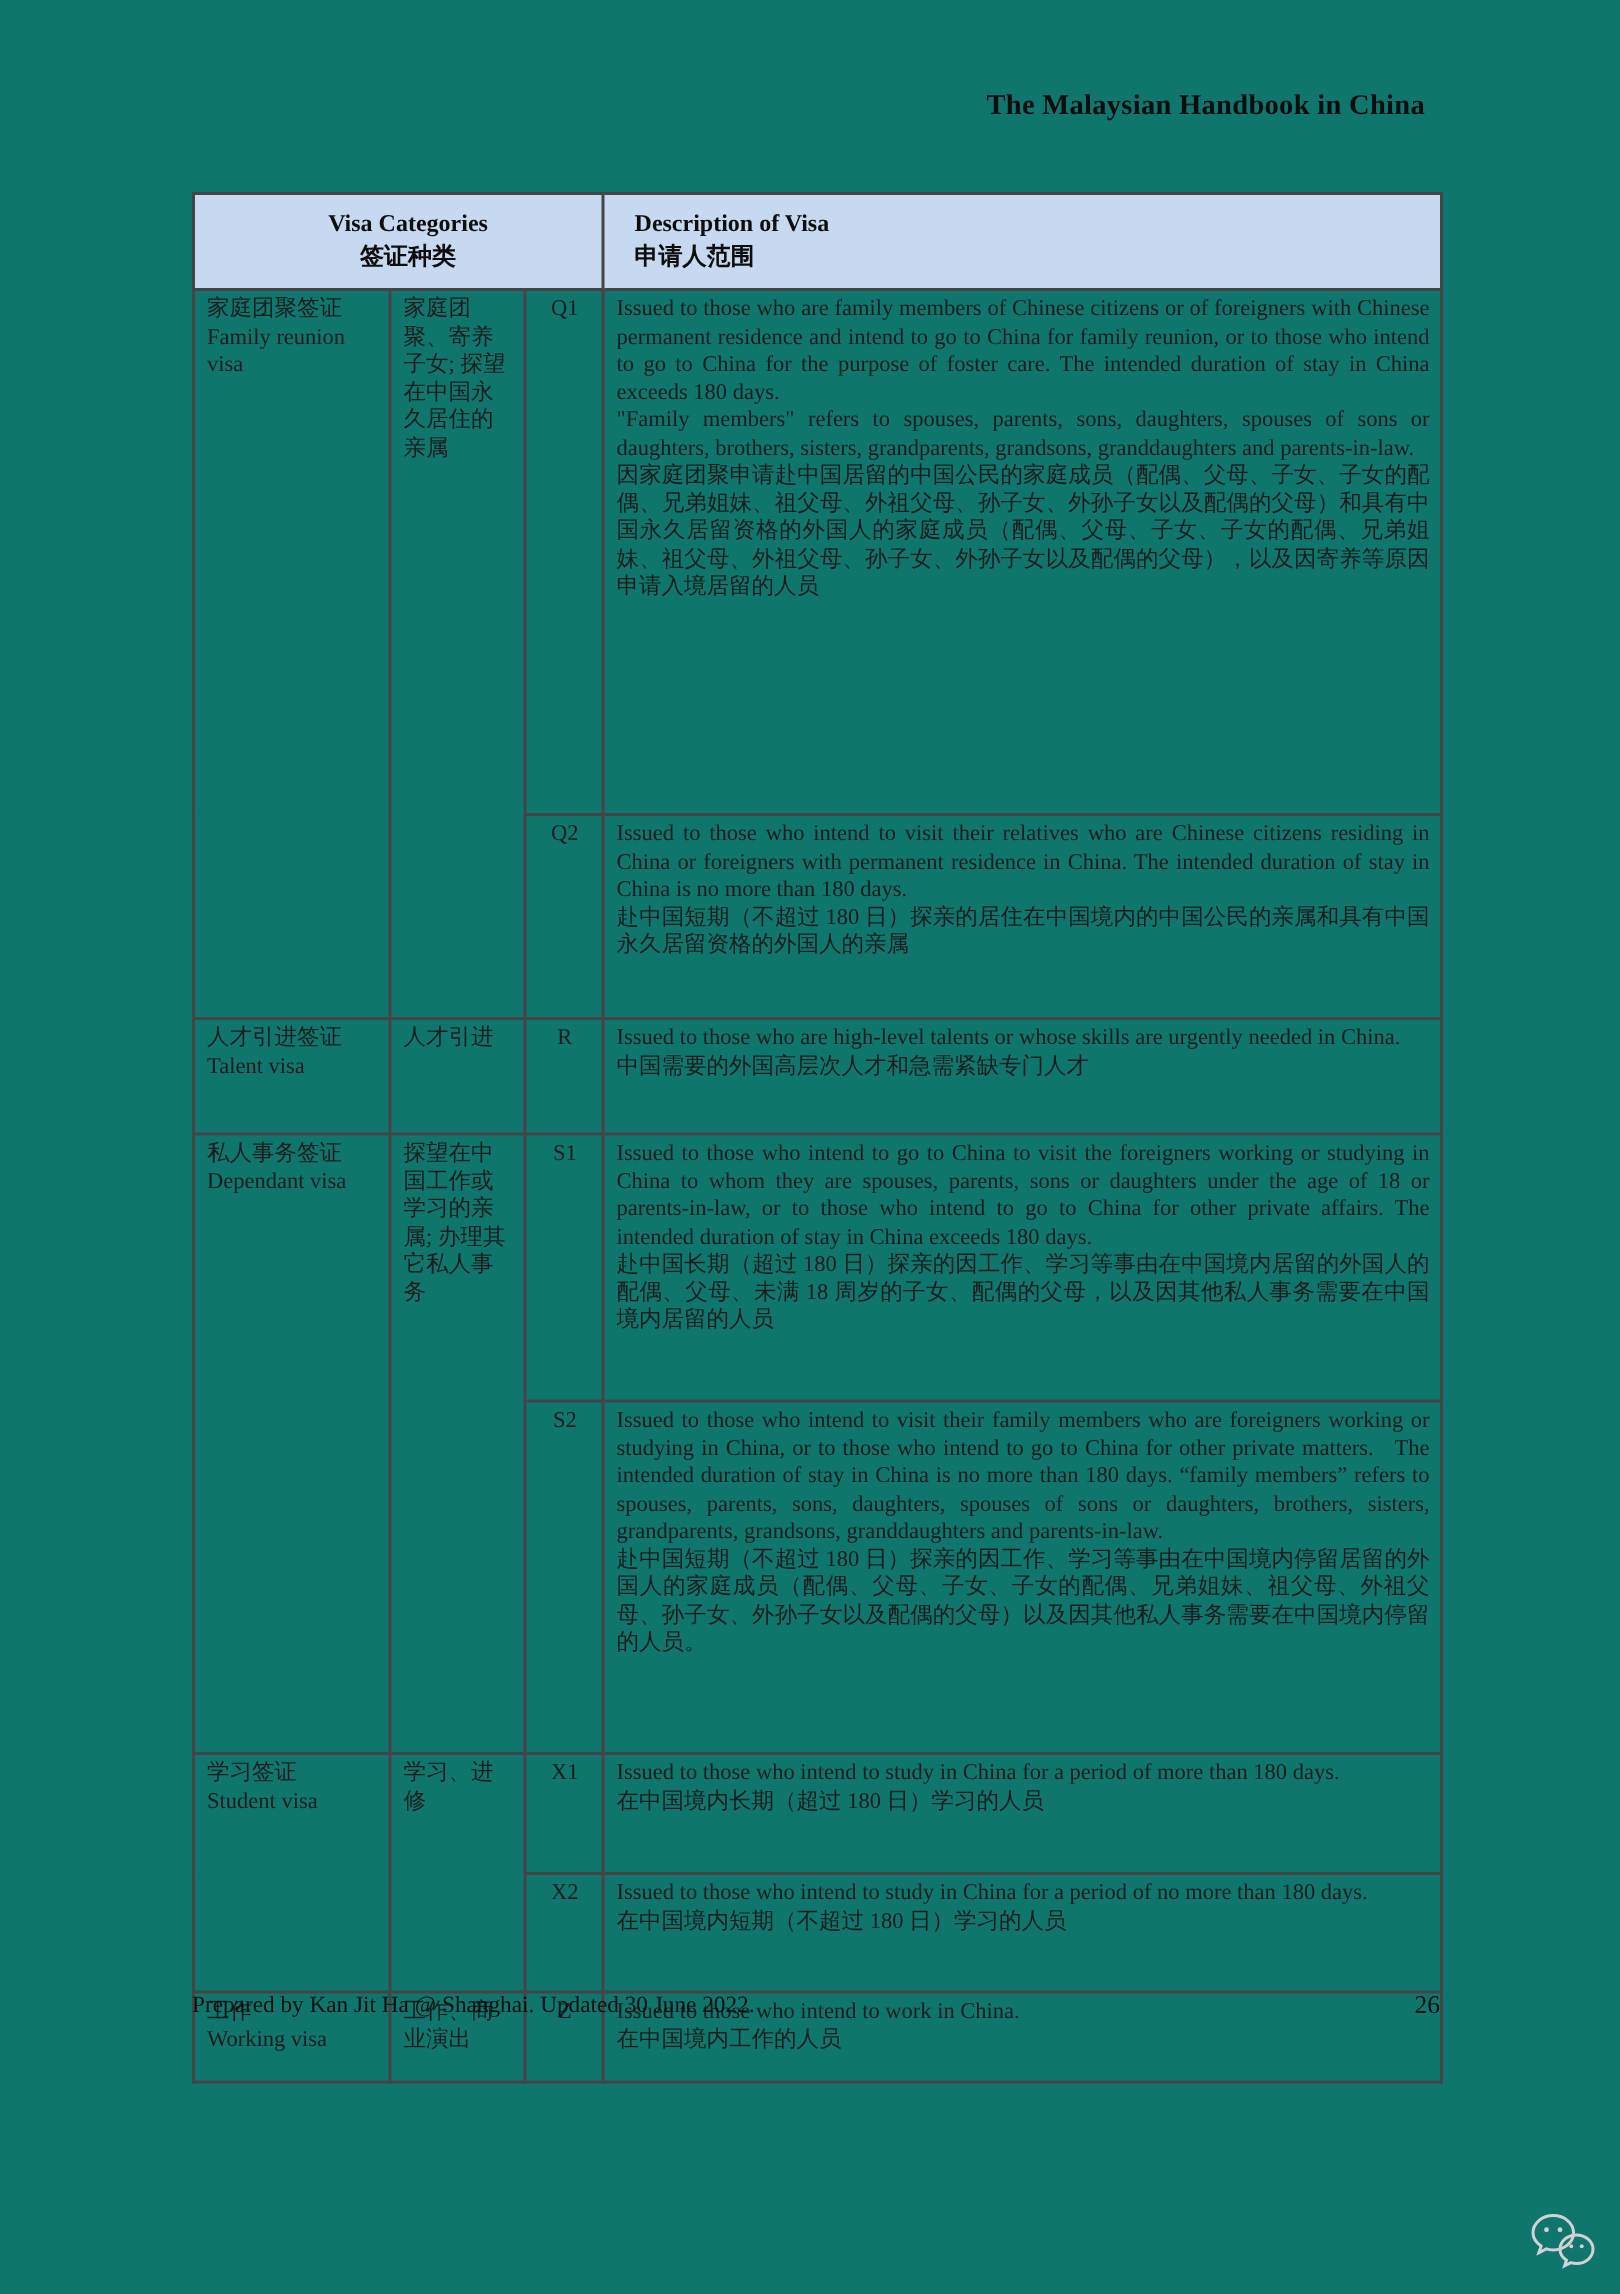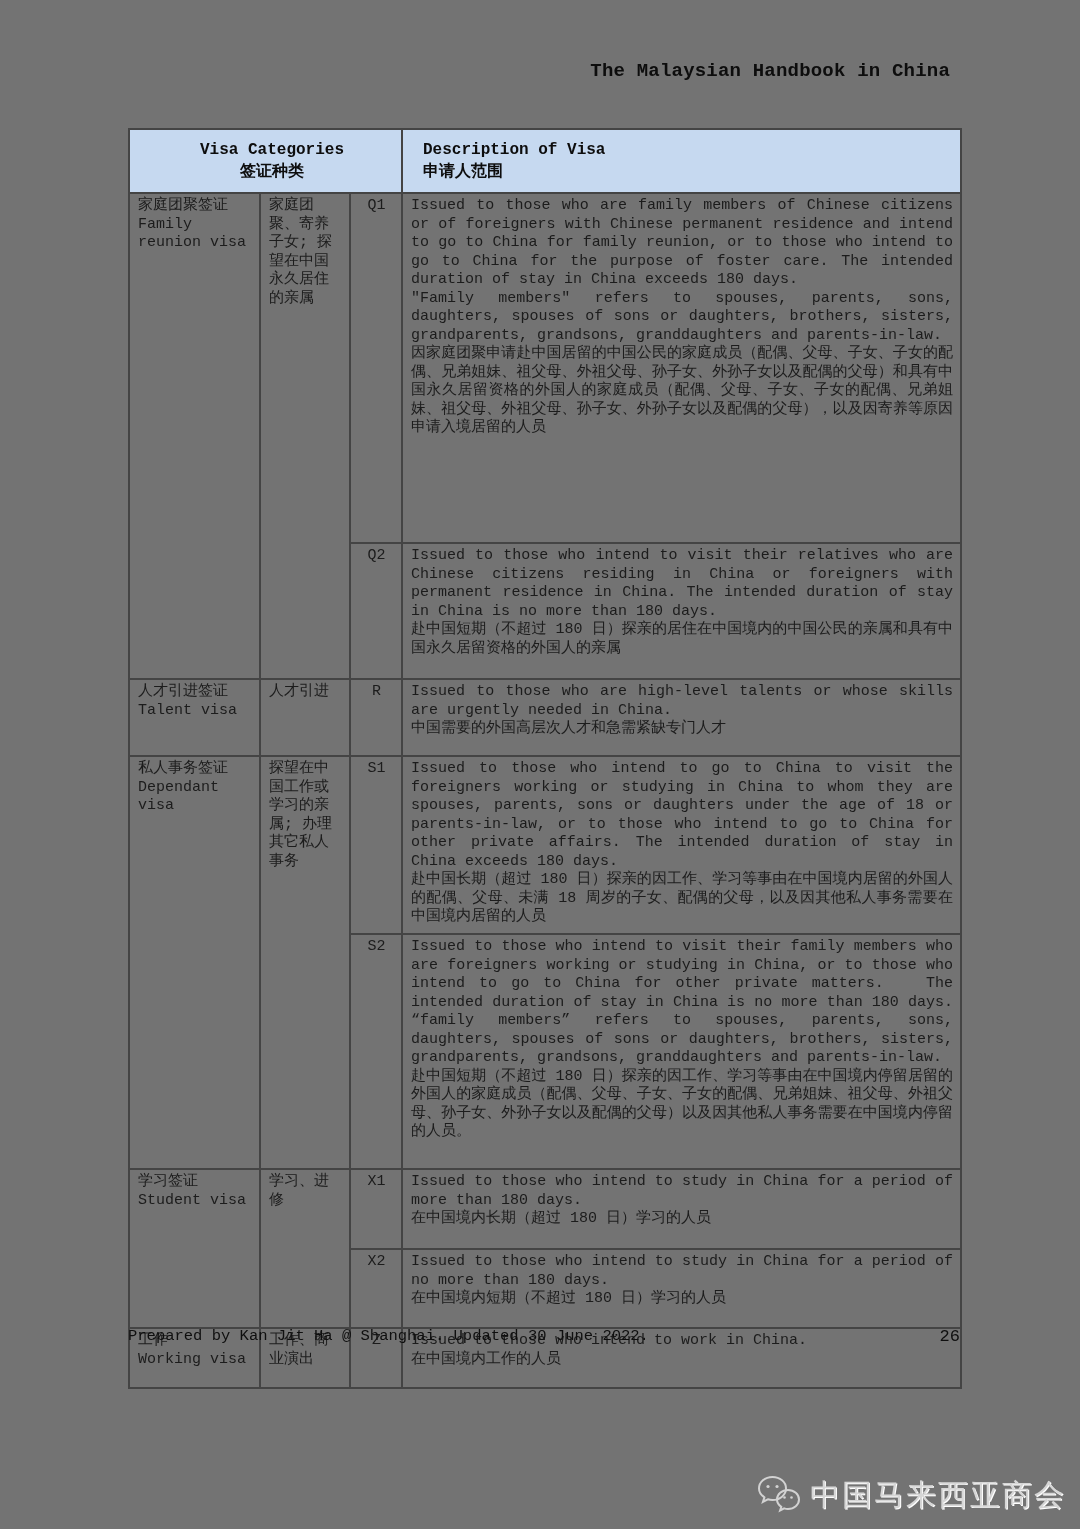--- a/index.html
+++ b/index.html
@@ -1,20 +1,20 @@
 <!DOCTYPE html>
 <html><head>
 <meta charset="utf-8">
 <style>
   html, body { margin:0; padding:0; background:#ffffff; }
   .page {
     position:relative;
     width:1080px; height:1529px;
-    background:#737373;
-    font-family:Liberation Mono, monospace;
+    background:#0f766e;
+    font-family:Liberation Serif, serif;
     color:#1c1c1c;
     overflow:hidden;
   }
   .doc-header {
     position:absolute; top:60px; right:130px;
     font-size:19px; font-weight:bold; color:#0d0d0d;
     letter-spacing:0.2px;
   }
   table.visa-table {
     position:absolute; left:128px; top:128px;
@@ -188,16 +188,15 @@
           <path d="M44 25.5c0 5.2-4.9 9.5-11 9.5c-1.3 0-2.6-.2-3.8-.6l-4.1 2.1l1.2-3.7c-2.5-1.7-4.3-4.3-4.3-7.3c0-5.2 4.9-9.5 11-9.5s11 4.3 11 9.5z"></path>
         </g>
         <g fill="#d2d2d2">
           <circle cx="13" cy="12.5" r="1.6"></circle>
           <circle cx="22" cy="12.5" r="1.6"></circle>
           <circle cx="29.5" cy="23.5" r="1.3"></circle>
           <circle cx="36.5" cy="23.5" r="1.3"></circle>
         </g>
       </svg>
     </span>
-    <span>中国马来西亚商会</span>
   </div>
 
 </div>
 
 </body></html>

